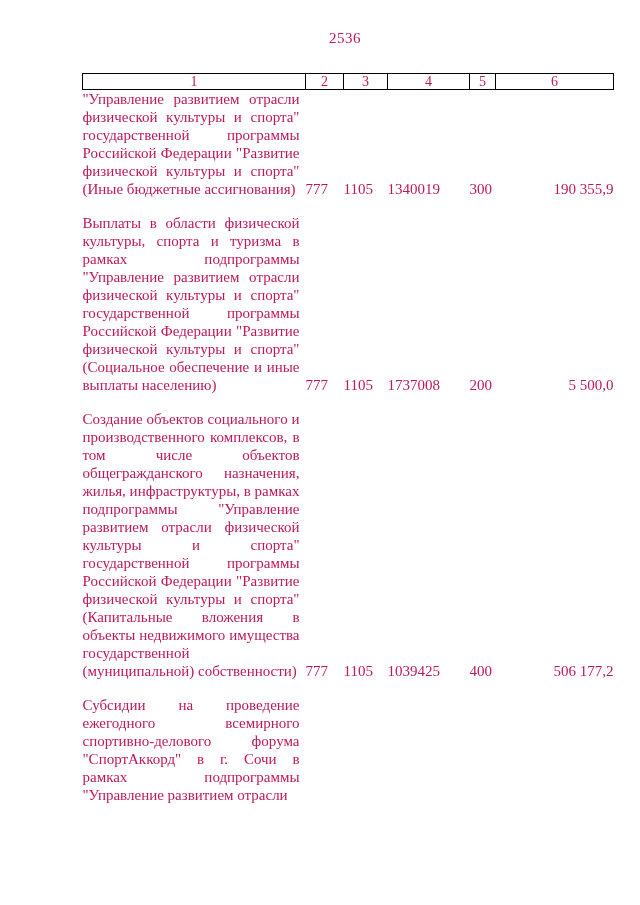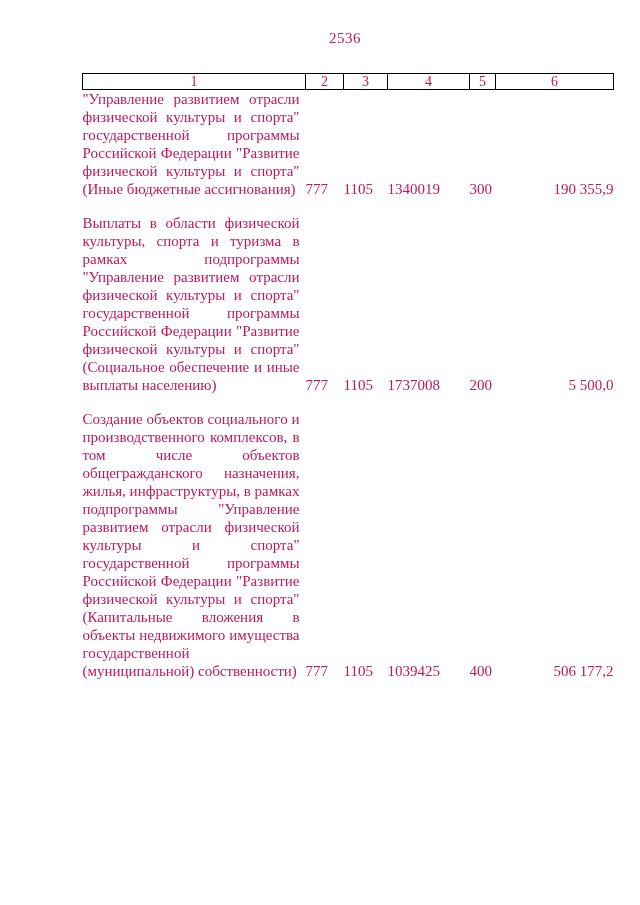--- a/index.html
+++ b/index.html
@@ -98,15 +98,23 @@
           <td class="val-right">5 500,0</td>
         </tr>
         <tr>
           <td class="desc">Создание объектов социального и производственного комплексов, в том числе объектов общегражданского назначения, жилья, инфраструктуры, в рамках подпрограммы "Управление развитием отрасли физической культуры и спорта" государственной программы Российской Федерации "Развитие физической культуры и спорта" (Капитальные вложения в объекты недвижимого имущества государственной (муниципальной) собственности)</td>
           <td class="num">777</td>
           <td class="num">1105</td>
           <td class="num">1039425</td>
           <td class="num">400</td>
           <td class="val-right">506 177,2</td>
         </tr>
+        <tr>
+          <td class="desc">Субсидии на проведение ежегодного всемирного спортивно-делового форума "СпортАккорд" в г. Сочи в рамках подпрограммы "Управление развитием отрасли</td>
+          <td class="num"></td>
+          <td class="num"></td>
+          <td class="num"></td>
+          <td class="num"></td>
+          <td class="val-right"></td>
+        </tr>
       </tbody>
   </table>
 </div>
 
 </body></html>

